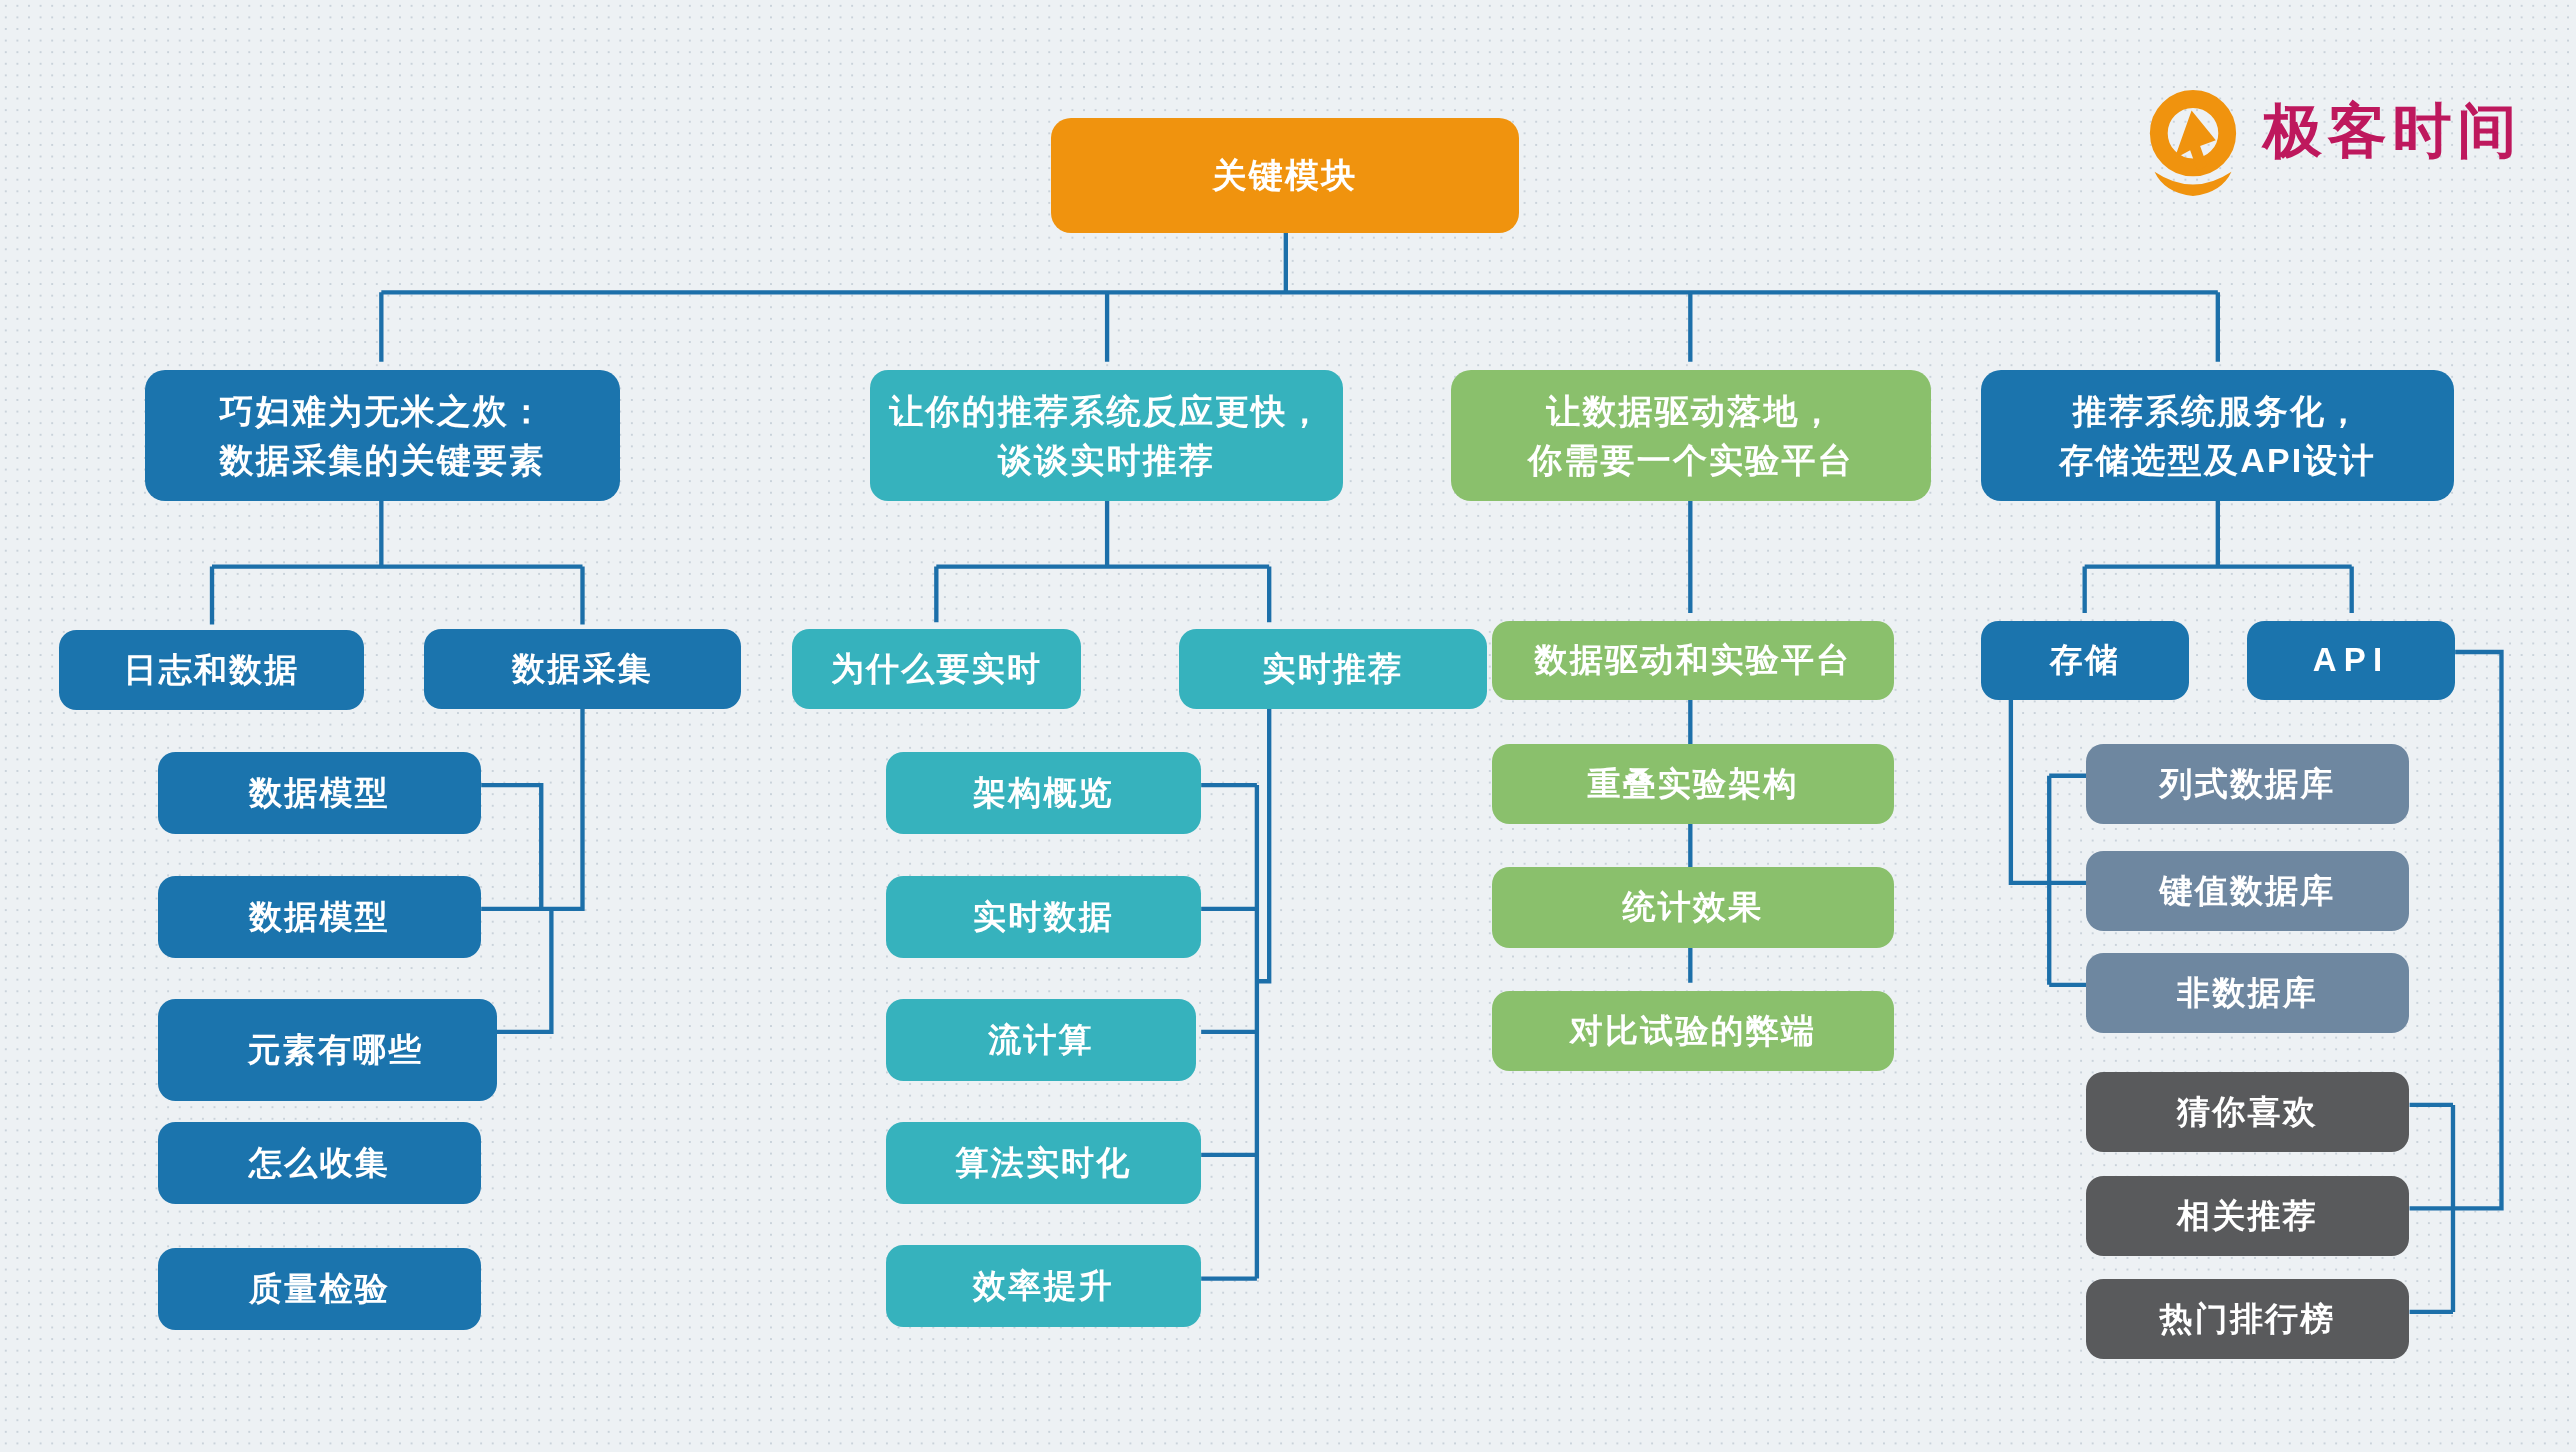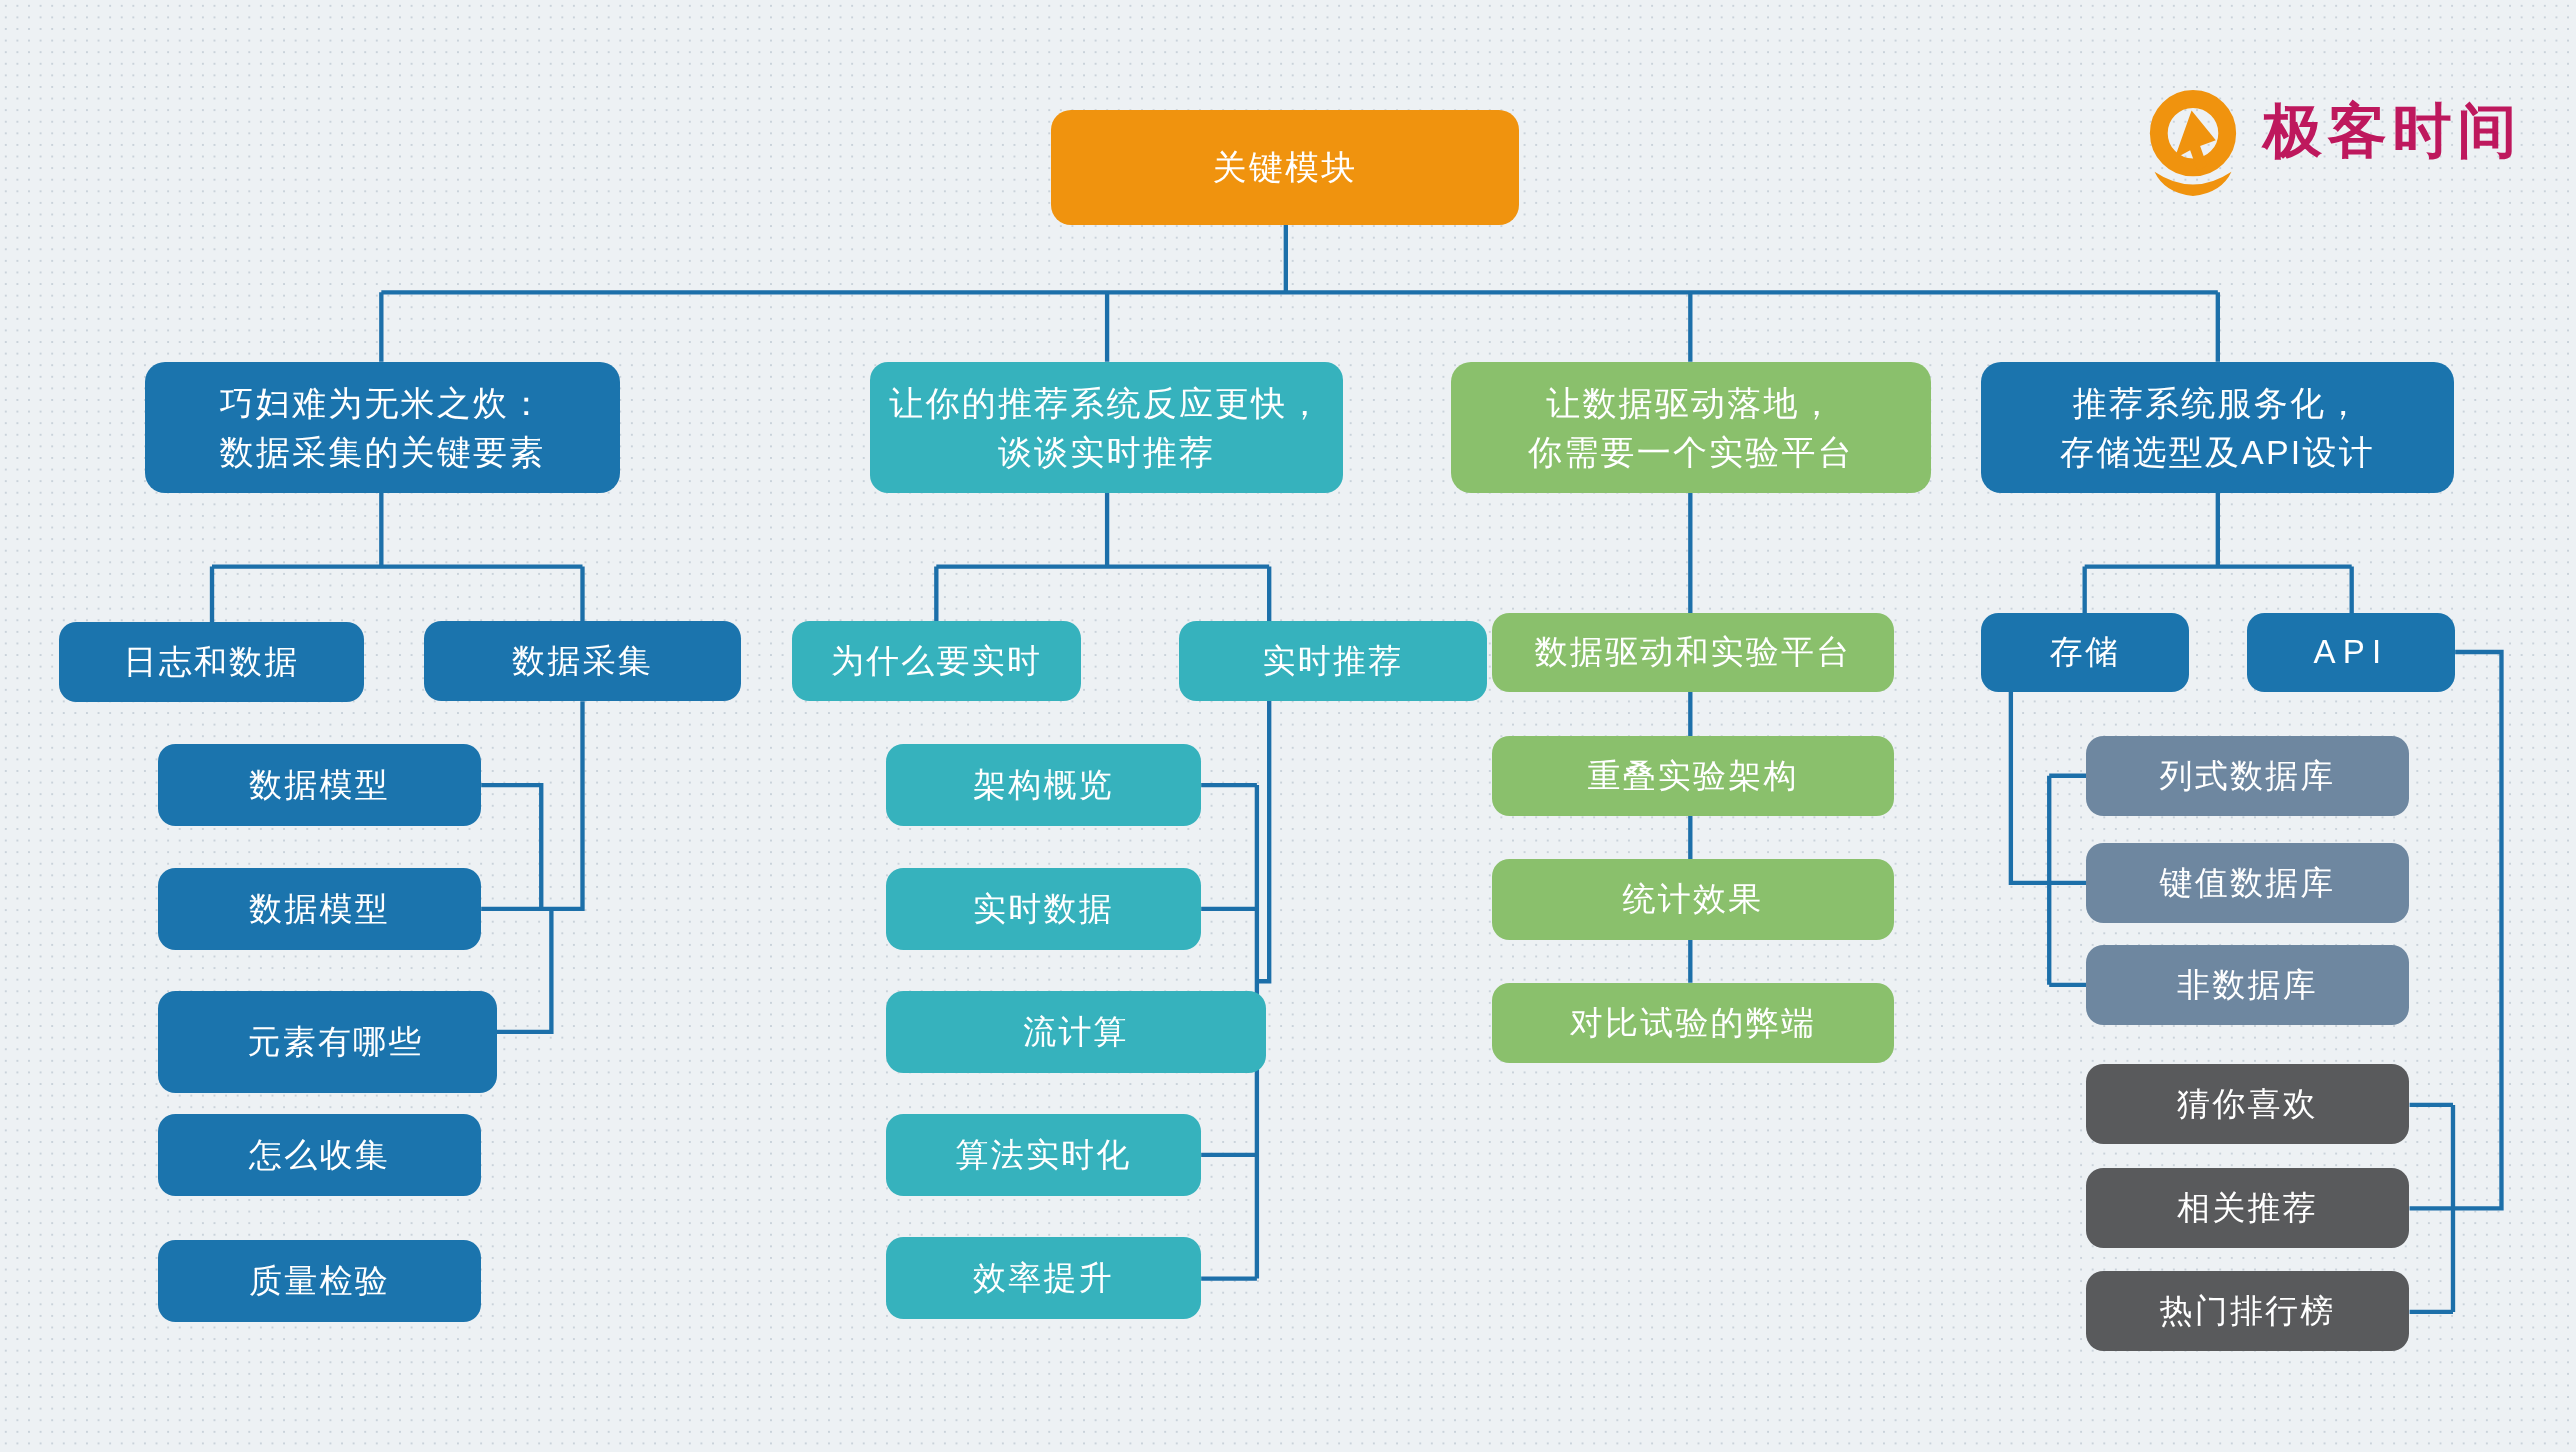--- a/index.html
+++ b/index.html
@@ -9,22 +9,22 @@
     background-image:radial-gradient(circle,#c9d2da 1.2px,transparent 1.2px);
     background-size:11.6px 11.6px;
     font-family:"Liberation Sans","DejaVu Sans",sans-serif;
   }
   #connectors{position:absolute;left:0;top:0;z-index:1;}
   .node{
     position:absolute;z-index:2;
     display:flex;align-items:center;justify-content:center;
     color:#ffffff;text-align:center;
     border-radius:17.4px;
-    font-size:33px;font-weight:400;letter-spacing:2.2px;
-    white-space:pre-line;line-height:1.42;
+    font-size:33px;font-weight:700;letter-spacing:2.2px;
+    white-space:pre-line;line-height:1.42;margin-top:8px;
   }
   .hdr{font-size:34px;border-radius:20px;}
   .c-orange{background:#f0930e;}
   .c-blue{background:#1b74ad;}
   .c-teal{background:#36b2bd;}
   .c-green{background:#8ac06c;}
   .c-slate{background:#6e87a0;}
   .c-dark{background:#595a5c;}
   .api-text{letter-spacing:7.2px;}
   #logo{position:absolute;left:2136px;top:88px;z-index:2;display:flex;align-items:flex-start;}
@@ -66,21 +66,21 @@
 <div class="node c-blue" style="left:158px;top:744px;width:323px;height:82px;">数据模型</div>
 <div class="node c-blue" style="left:158px;top:868px;width:323px;height:82px;">数据模型</div>
 <div class="node c-blue" style="left:158px;top:991px;width:323px;height:102px;padding-left:16px;">元素有哪些</div>
 <div class="node c-blue" style="left:158px;top:1114px;width:323px;height:82px;">怎么收集</div>
 <div class="node c-blue" style="left:158px;top:1240px;width:323px;height:82px;">质量检验</div>
 
 <div class="node c-teal" style="left:792px;top:621px;width:289px;height:80px;">为什么要实时</div>
 <div class="node c-teal" style="left:1179px;top:621px;width:308px;height:80px;">实时推荐</div>
 <div class="node c-teal" style="left:886px;top:744px;width:315px;height:82px;">架构概览</div>
 <div class="node c-teal" style="left:886px;top:868px;width:315px;height:82px;">实时数据</div>
-<div class="node c-teal" style="left:886px;top:991px;width:380px;height:82px;text-align:center;">流计算</div>
+<div class="node c-teal" style="left:886px;top:991px;width:310px;height:82px;text-align:center;">流计算</div>
 <div class="node c-teal" style="left:886px;top:1114px;width:315px;height:82px;">算法实时化</div>
 <div class="node c-teal" style="left:886px;top:1237px;width:315px;height:82px;">效率提升</div>
 
 <div class="node c-green" style="left:1492px;top:613px;width:402px;height:79px;">数据驱动和实验平台</div>
 <div class="node c-green" style="left:1492px;top:736px;width:402px;height:80px;">重叠实验架构</div>
 <div class="node c-green" style="left:1492px;top:859px;width:402px;height:81px;">统计效果</div>
 <div class="node c-green" style="left:1492px;top:983px;width:402px;height:80px;">对比试验的弊端</div>
 
 <div class="node c-blue" style="left:1981px;top:613px;width:208px;height:79px;">存储</div>
 <div class="node c-blue api-text" style="left:2247px;top:613px;width:208px;height:79px;">API</div>

